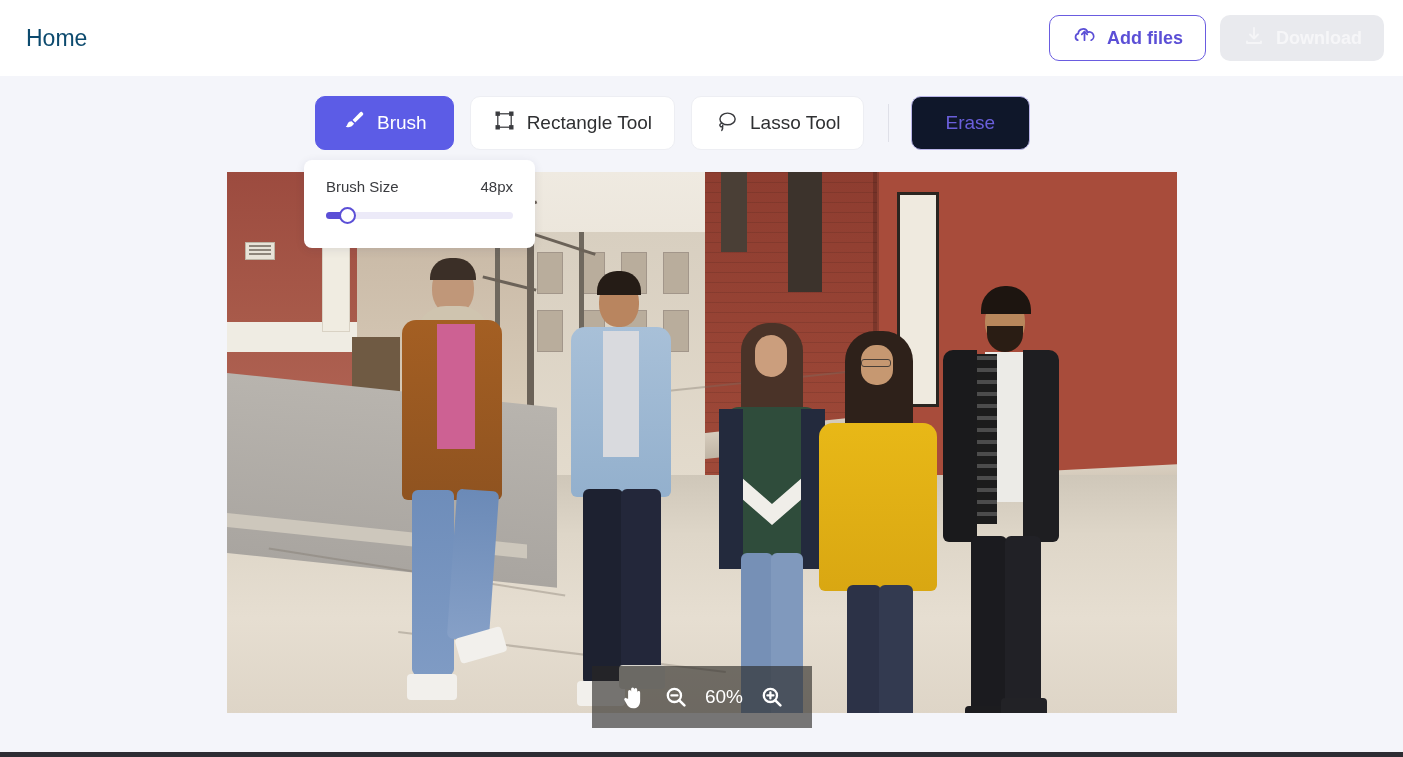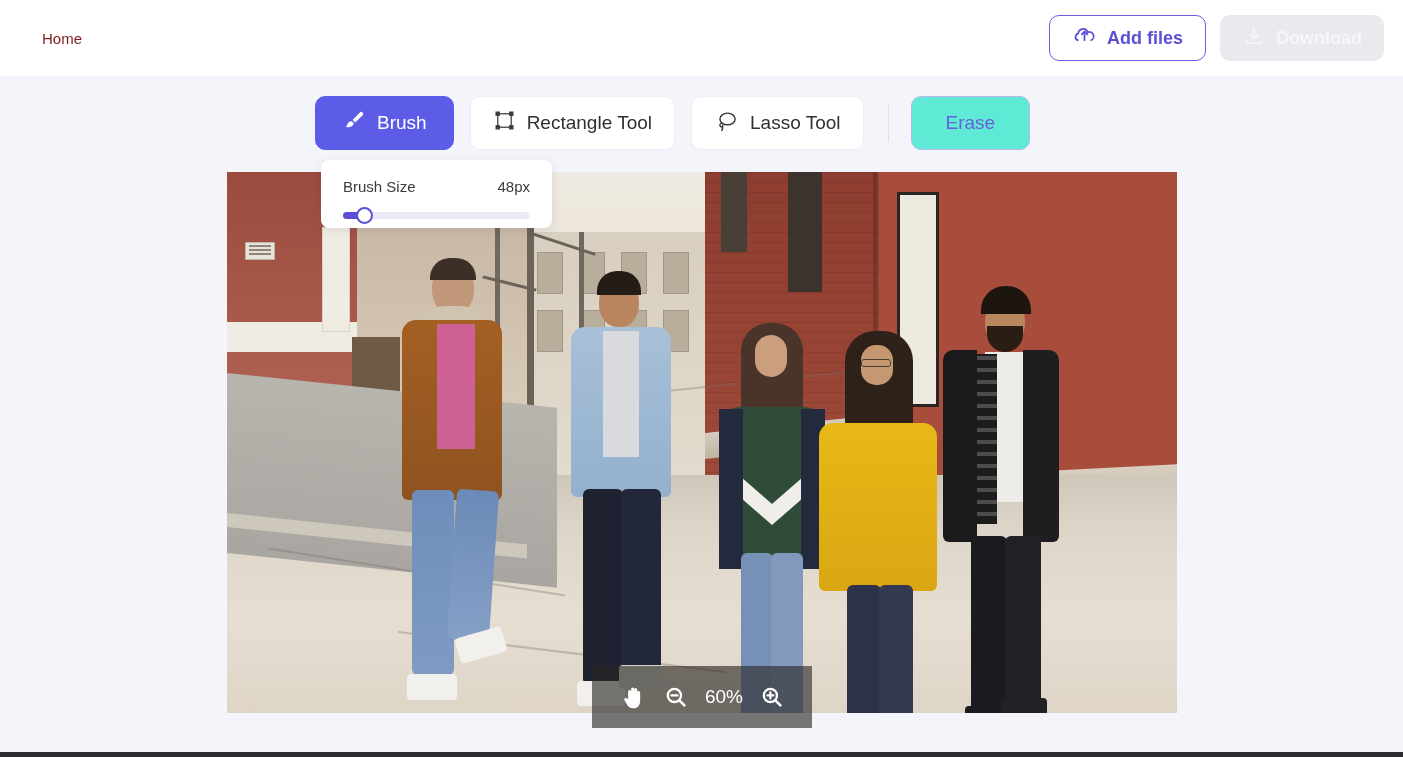--- a/index.html
+++ b/index.html
@@ -18,21 +18,21 @@
     background: #ffffff;
     display: flex; align-items: center;
   }
   .brand { display: flex; align-items: center; margin-left: 16px; }
   .logo-mark { width: 40px; height: 40px; position: relative; }
   .brand-name {
     font-size: 27px; font-weight: bold; color: #5c5ce0;
     letter-spacing: -0.3px; margin-left: 8px;
   }
   .nav-home {
-    margin-left: 42px; font-size: 15px; color: #7f1d1d;
+    margin-left: 26px; font-size: 23px; color: #0c4a6e;
   }
   .history-group {
     position: absolute; left: 590px; top: 0; height: 76px;
     display: flex; align-items: center; gap: 68px;
   }
   .hist-btn {
     display: flex; align-items: center; gap: 9px;
     font-size: 19px; color: #e7e8ec;
   }
   .hist-btn svg { display: block; }
@@ -73,29 +73,29 @@
     background: #5c5ce6; color: #ffffff; border-color: #5c5ce6;
     padding: 0 26px;
   }
   .tool-sep {
     width: 1px; height: 38px; background: #dfe0e8;
     margin: 0 22px 0 8px;
   }
   .btn-erase {
     height: 54px; padding: 0 34px;
     border: 1.4px solid #b9b5e8; border-radius: 10px;
-    background: #5eead4; color: #6a5fdb;
+    background: #0f172a; color: #6a5fdb;
     font-size: 19px; display: flex; align-items: center;
     cursor: pointer;
   }
 
   
   .brush-panel {
-    position: absolute; left: 321px; top: 160px;
-    width: 231px; height: 68px;
+    position: absolute; left: 304px; top: 160px;
+    width: 231px; height: 88px;
     background: #ffffff; border-radius: 8px;
     box-shadow: 0 2px 10px rgba(40,40,80,.10);
     padding: 18px 22px 0 22px;
     z-index: 5;
   }
   .brush-row {
     display: flex; justify-content: space-between; align-items: baseline;
   }
   .brush-label { font-size: 15px; color: #3a3b3f; }
   .brush-value { font-size: 15px; color: #3a3b3f; }

